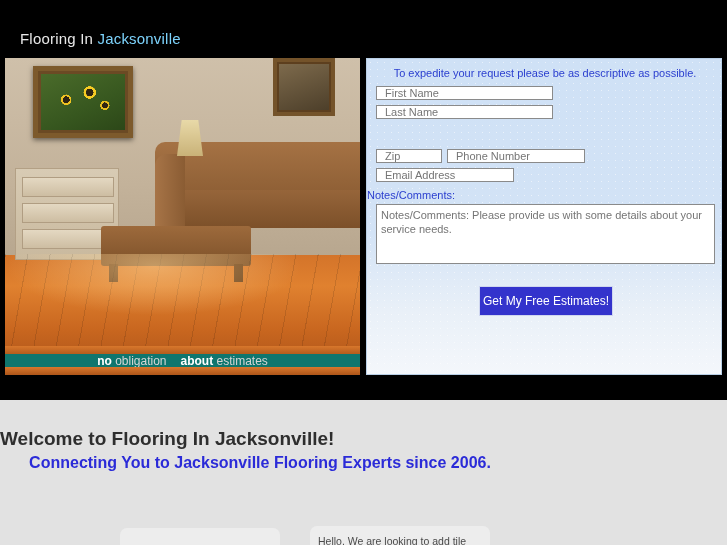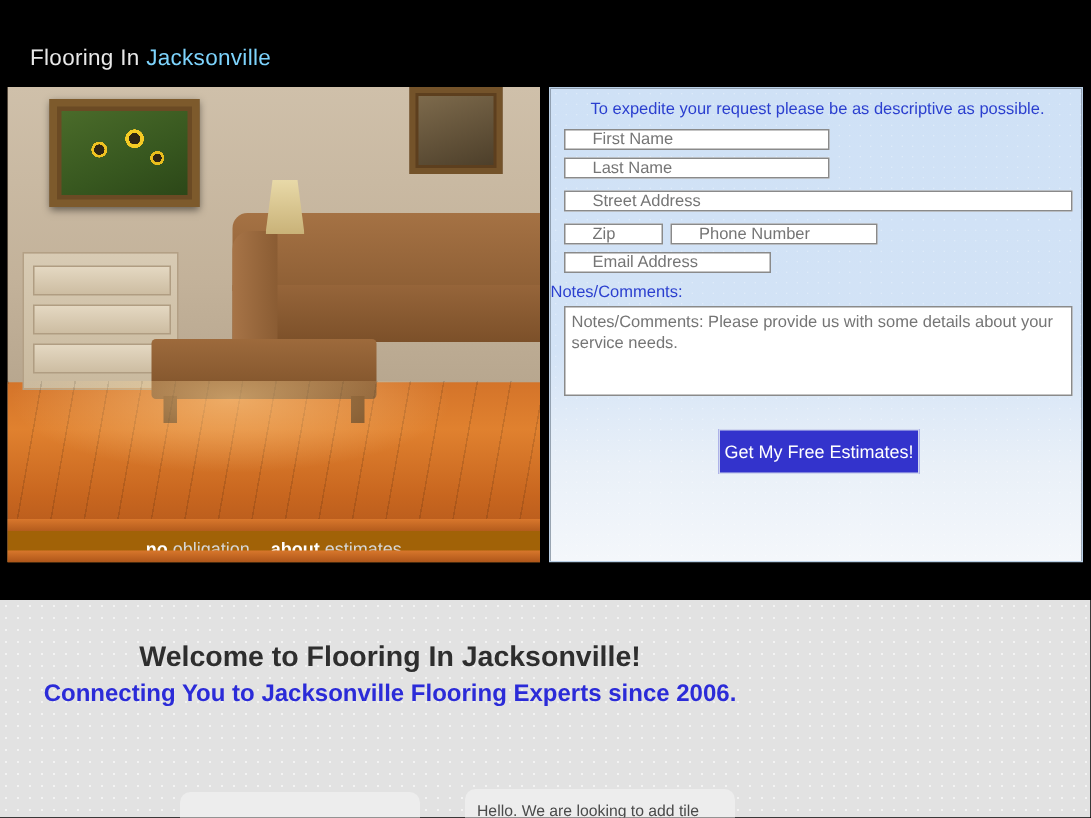--- a/index.html
+++ b/index.html
@@ -111,22 +111,22 @@
     background: linear-gradient(to bottom,#e8d9a8,#c9b278);
     clip-path: polygon(18% 0, 82% 0, 100% 100%, 0 100%);
   }
   
   .cap-top {
     position: absolute; left: 0; top: 288px; width: 355px; height: 8px;
     background: linear-gradient(to bottom,#d8772c,#b45c1d);
   }
   .caption {
     position: absolute; left: 0; top: 296px; width: 355px; height: 23px;
-    background: #a16207; color: #d6d6d6; font-size: 12px;
-    display: flex; align-items: center; justify-content: center; gap: 14px;
+    background: #0f766e; color: #d6d6d6; font-size: 12px;
+    display: flex; justify-content: center; gap: 14px;
   }
   .caption b { color: #fff; }
   .cap-bot {
     position: absolute; left: 0; top: 309px; width: 355px; height: 8px;
     background: linear-gradient(to bottom,#d8772c,#ad5519);
   }
 
   
   .formpanel {
     position: absolute; left: 366px; top: 0; width: 356px; height: 317px;
@@ -135,21 +135,21 @@
       linear-gradient(to bottom, #cfe1f6 0%, #d3e3f6 55%, #e9f0f8 80%, #f4f7fb 100%);
     border: 1px solid #b9cfe6;
   }
   .form-intro {
     position: absolute; left: 0; top: 8px; width: 356px;
     text-align: center; font-size: 11px; color: #2b3fcf;
   }
   .fld {
     position: absolute; height: 14px; background: #fff;
     border: 1px solid #8a8a8a; font-size: 11px; color: #111;
-    padding: 0 18px; line-height: 15px; font-family: "Liberation Sans", sans-serif;
+    padding: 0 8px; line-height: 15px; font-family: "Liberation Sans", sans-serif;
   }
   .f-first  { left: 9px;  top: 27px;  width: 177px; }
   .f-last   { left: 9px;  top: 46px;  width: 177px; }
   .f-street { left: 9px;  top: 68px;  width: 339px; }
   .f-zip    { left: 9px;  top: 90px;  width: 66px;  }
   .f-phone  { left: 80px; top: 90px;  width: 138px; }
   .f-email  { left: 9px;  top: 109px; width: 138px; }
   .notes-label {
     position: absolute; left: 0; top: 130px; width: 356px;
     font-size: 11px; color: #2b3fcf;
@@ -172,21 +172,21 @@
 
   
   .content {
     position: absolute; left: 0; top: 400px; width: 727px; height: 145px;
     background:
       radial-gradient(rgba(255,255,255,.6) .5px, rgba(0,0,0,0) .6px) 0 0/8px 8px,
       #e2e2e2;
   }
   .welcome {
     position: absolute; left: 0; top: 28px; width: 520px;
-    text-align: center; font-size: 19px; font-weight: bold; color: #2e2e2e;
+    font-size: 19px; font-weight: bold; color: #2e2e2e;
   }
   .tagline {
     position: absolute; left: 0; top: 54px; width: 520px;
     text-align: center; font-size: 16px; font-weight: bold; color: #2b2bd8;
   }
   .recent {
     position: absolute; left: 0; top: 98px; width: 520px;
     text-align: center; font-size: 14px; color: #3c3c3c;
   }
   .bub-left {
@@ -238,21 +238,20 @@
         <span><b>about</b><span> estimates</span></span>
       </div>
       <div class="cap-bot"></div>
     </div>
 
     <div class="formpanel">
       <div class="form-intro">To expedite your request please be as descriptive as possible.</div>
 
       <input class="fld f-first" placeholder="First Name" style="">
       <input class="fld f-last" placeholder="Last Name" style="">
-      <input class="fld f-street" placeholder="Street Address" style="">
       <input class="fld f-zip" placeholder="Zip" style="">
       <input class="fld f-phone" placeholder="Phone Number" style="">
       <input class="fld f-email" placeholder="Email Address" style="">
 
       <div class="notes-label">Notes/Comments:</div>
       <textarea class="notes" placeholder="Notes/Comments: Please provide us with some details about your service needs." style=""></textarea>
 
       <button class="submit">Get My Free Estimates!</button>
     </div>
   </div>

